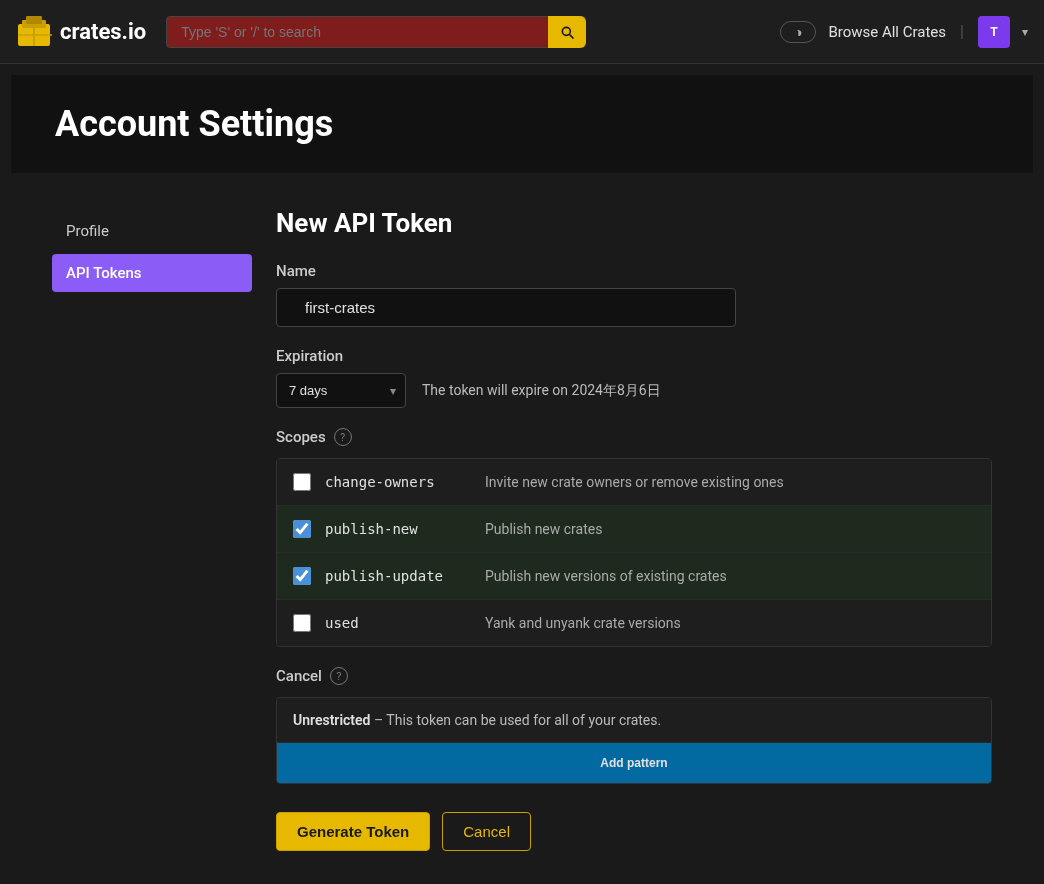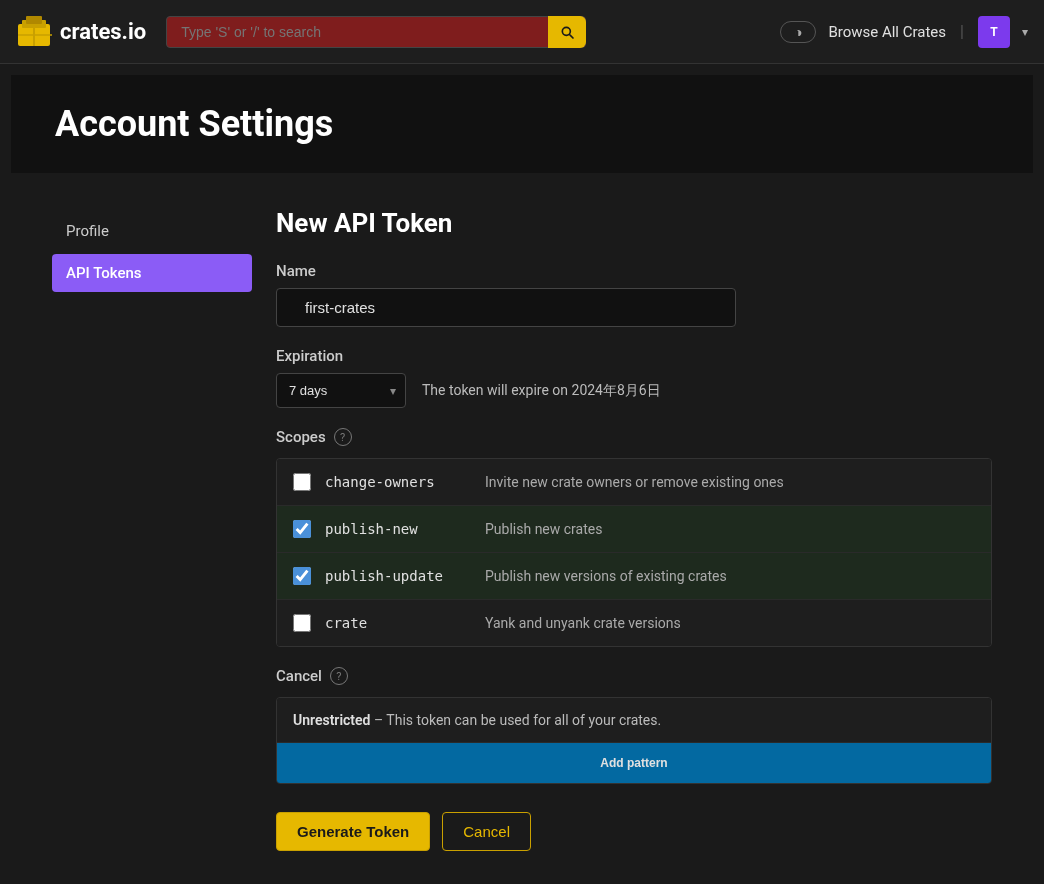--- a/index.html
+++ b/index.html
@@ -434,21 +434,21 @@
         </div>
 
         <div class="scope-row checked">
           <input type="checkbox" class="scope-checkbox" checked="" style="">
           <span class="scope-name">publish-update</span>
           <span class="scope-desc">Publish new versions of existing crates</span>
         </div>
 
         <div class="scope-row">
           <input type="checkbox" class="scope-checkbox" style="">
-          <span class="scope-name">crate</span>
+          <span class="scope-name">used</span>
           <span class="scope-desc">Yank and unyank crate versions</span>
         </div>
 
       </div>
     </div>
 
     <div class="field-group">
       <div class="section-header">
         <span class="section-title">Cancel</span>
         <div class="help-icon">?</div>

